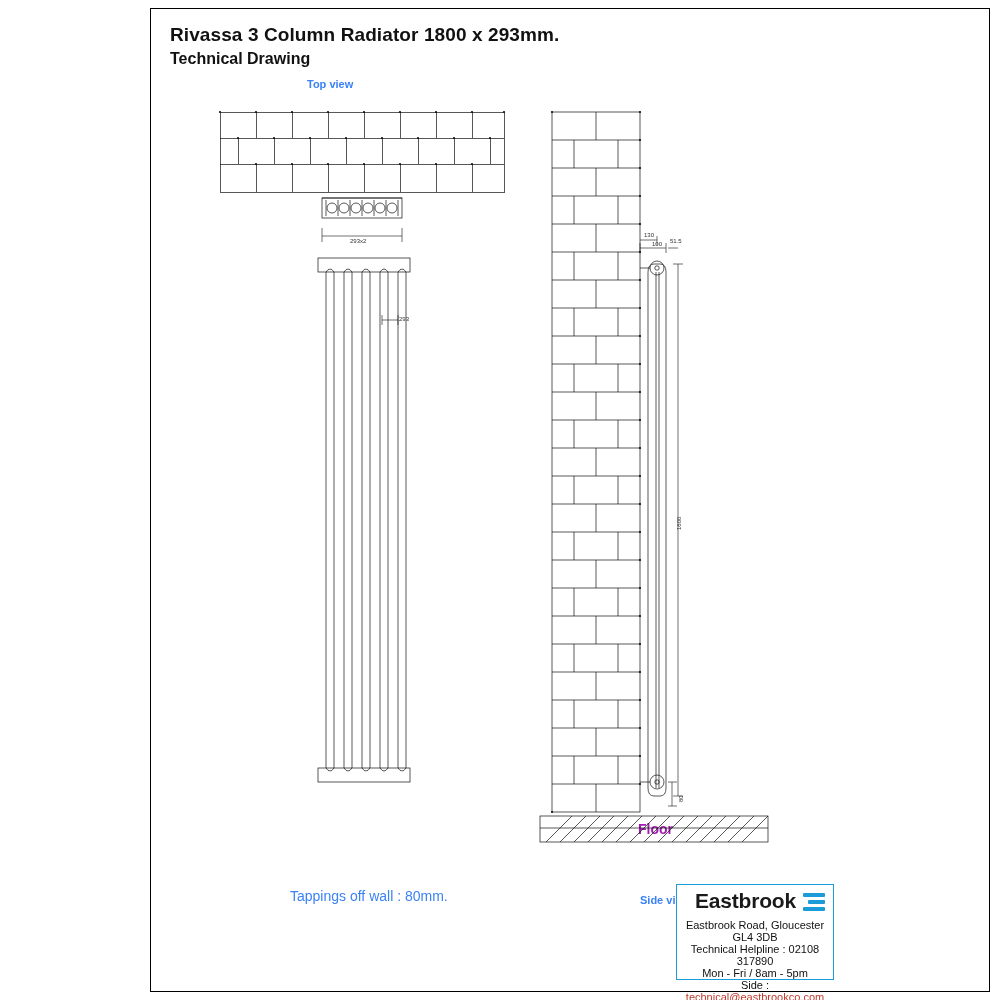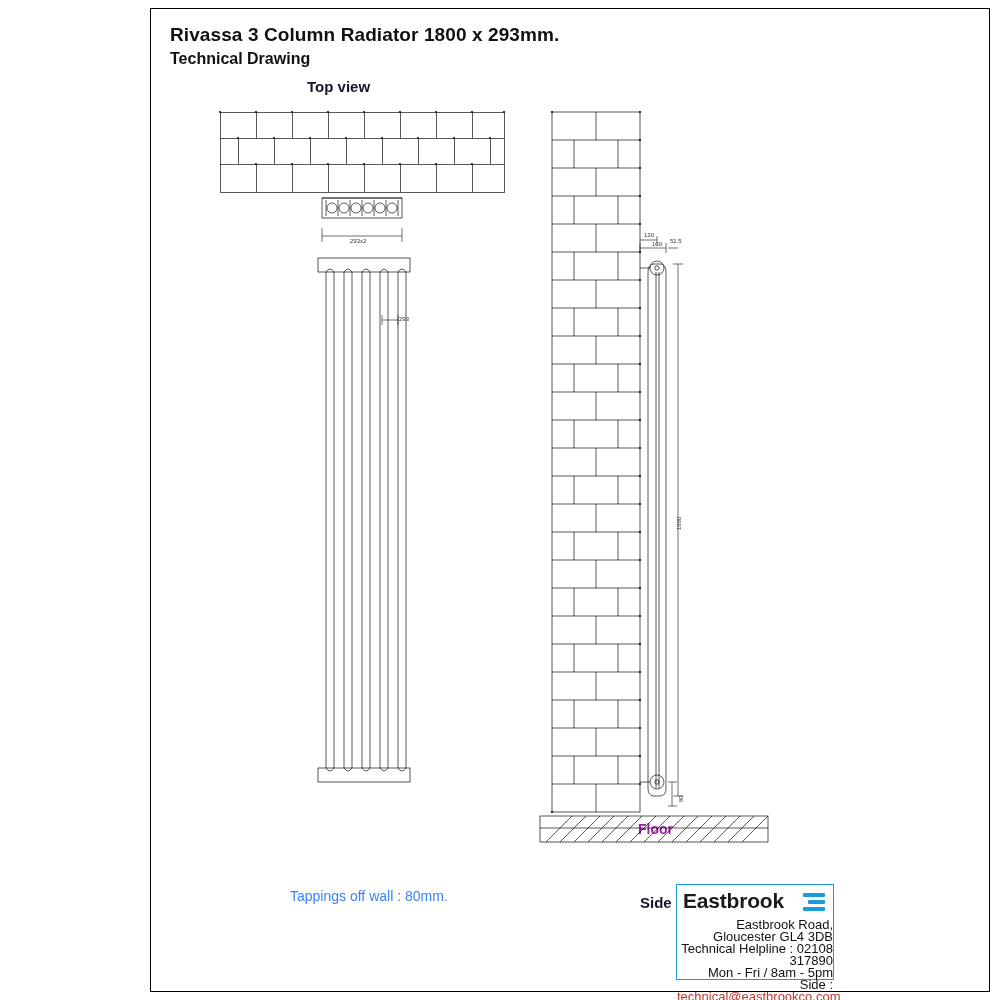--- a/index.html
+++ b/index.html
@@ -3,36 +3,36 @@
 <meta charset="utf-8">
 <style>
   html,body{margin:0;padding:0;background:#ffffff;}
   body{width:1000px;height:1000px;font-family:"Liberation Sans",sans-serif;color:#111;}
   #sheet{position:relative;width:1000px;height:1000px;overflow:hidden;background:#fff;padding-left:26px;}
   #frame{position:absolute;left:150px;top:8px;width:840px;height:984px;border:1px solid #000;box-sizing:border-box;background:#fff;}
 
   .title{position:absolute;left:170px;top:24px;font-size:19px;font-weight:bold;letter-spacing:.1px;}
   .subtitle{position:absolute;left:170px;top:50px;font-size:16px;font-weight:bold;}
 
-  .viewlabel{position:absolute;color:#0f172a;font-size:15px;font-weight:600;}
+  .viewlabel{position:absolute;color:#3b82f6;font-size:11px;font-weight:600;}
   #topview-label{left:307px;top:78px;}
   #sideview-label{left:640px;top:858px;margin-top:36px;}
   #floor-label{left:638px;top:821px;color:#a21caf;font-size:14px;}
 
   .tapnote{position:absolute;left:290px;top:888px;font-size:14px;color:#3b82f6;}
 
   
   #logobox{position:absolute;left:676px;top:884px;width:158px;height:96px;border:1px solid #1b9bd8;box-sizing:border-box;background:#fff;}
-  #logorow{position:relative;height:30px;margin:4px 6px 0 6px;}
+  #logorow{position:relative;height:30px;margin:4px 6px 0 18px;}
   #brand{position:absolute;left:0;top:0;font-size:21px;font-weight:bold;color:#1a1a1a;letter-spacing:-0.2px;}
   #brandmark{position:absolute;right:2px;top:4px;width:22px;}
   #brandmark i{display:block;height:4px;background:#1b9bd8;margin-bottom:3px;border-radius:1px;}
   #brandmark i.s2{width:78%;margin-left:22%;}
   #brandmark i.s3{width:100%;}
-  .addr{text-align:right;font-size:13px;line-height:12px;color:#111;}
+  .addr{text-align:center;font-size:11px;line-height:12px;color:#111;}
   .addr a{color:#c0392b;text-decoration:none;}
   .dim{position:absolute;font-size:6px;color:#333;font-family:"Liberation Sans",sans-serif;}
   .dimv{position:absolute;font-size:6px;color:#333;transform:rotate(-90deg);transform-origin:left top;}
 
   svg{position:absolute;left:0;top:0;overflow:visible;}
 </style>
 </head>
 <body>
 
 <div id="sheet">

